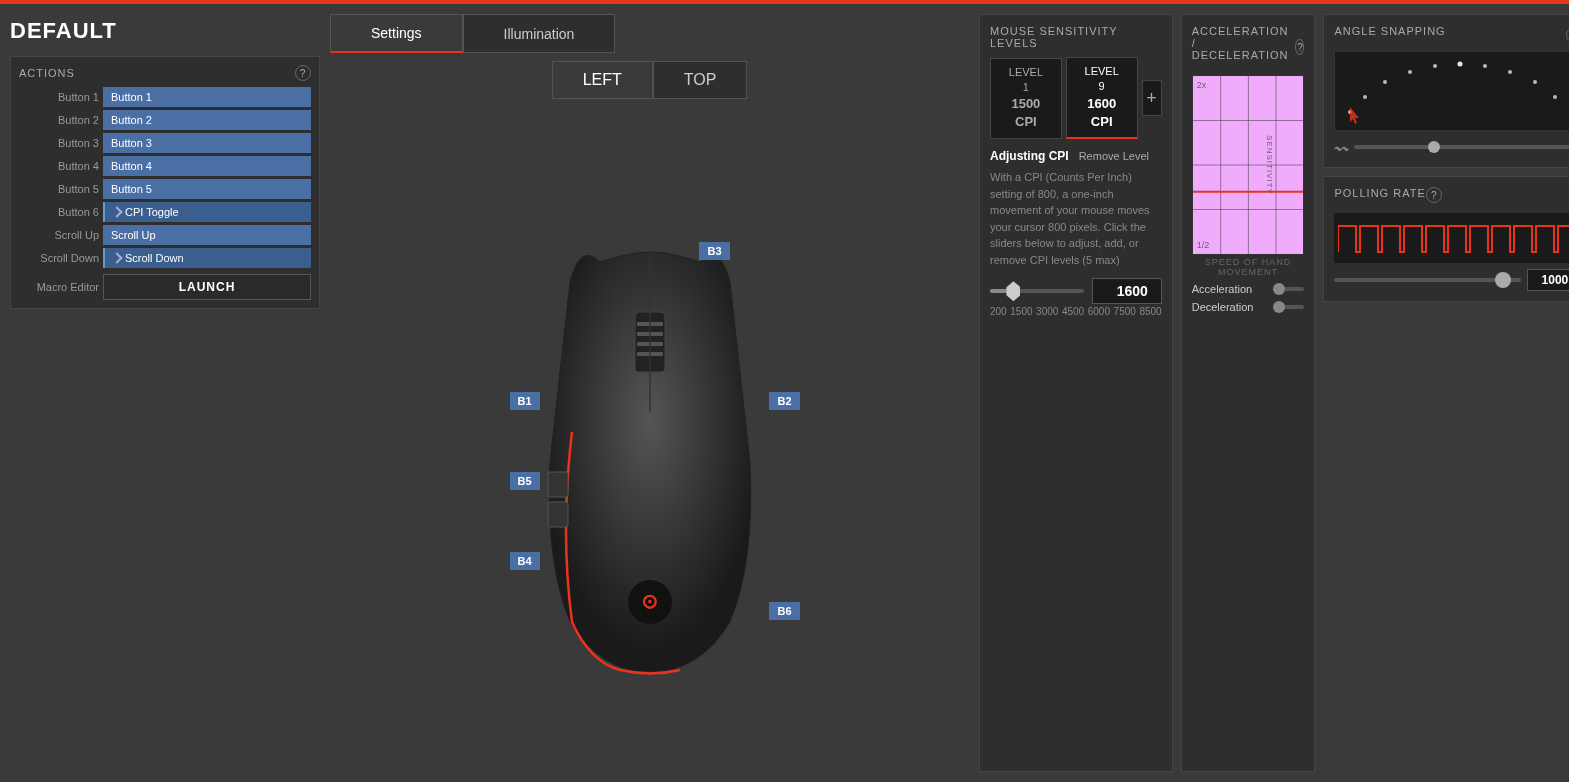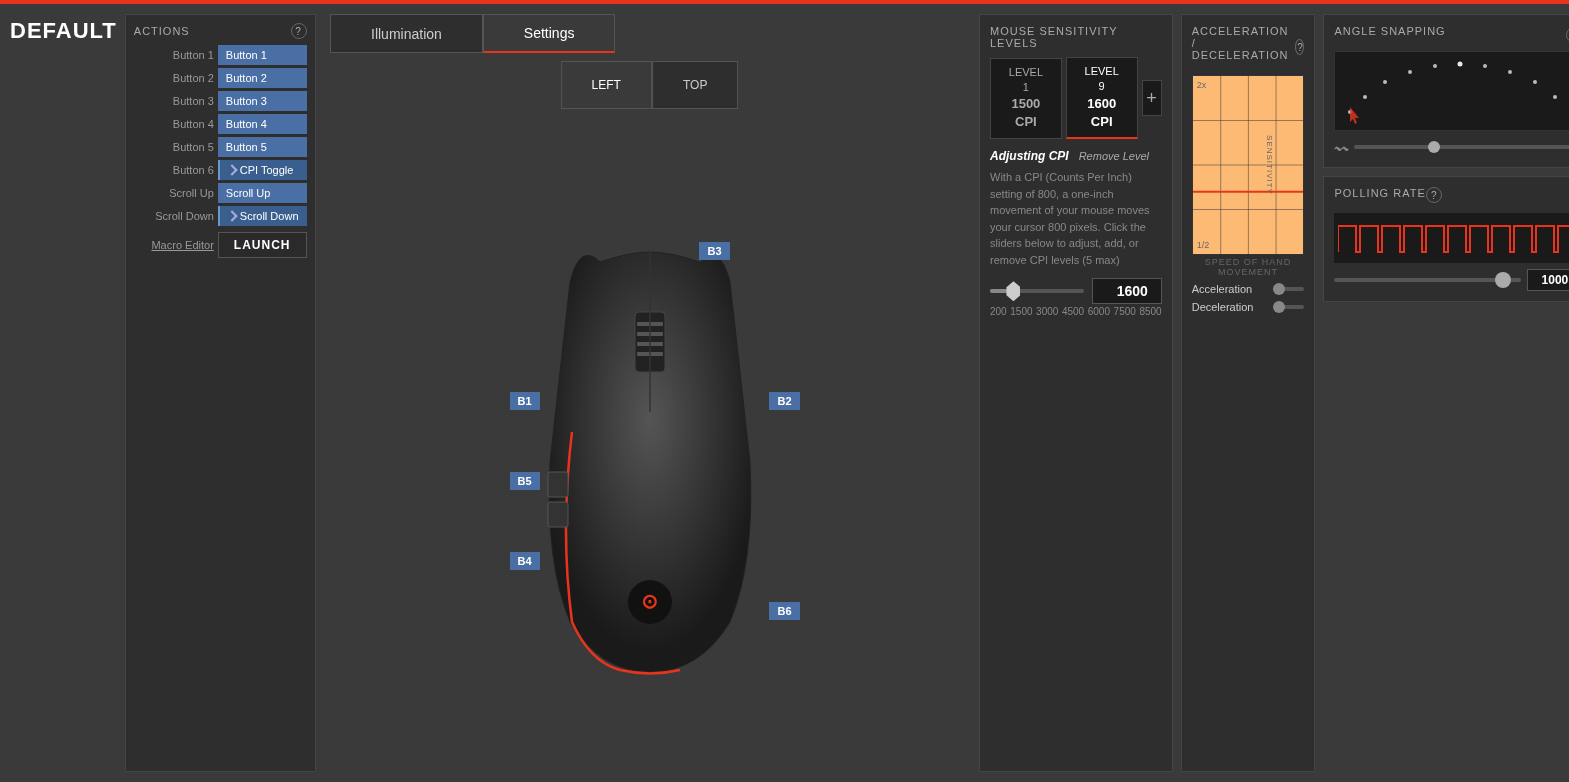--- a/index.html
+++ b/index.html
@@ -22,21 +22,21 @@
       display: flex;
       height: calc(100% - 4px);
       padding: 10px;
       gap: 10px;
     }
     
     .left-panel {
       width: 310px;
       flex-shrink: 0;
       display: flex;
-      flex-direction: row;
+      flex-direction: column;
       gap: 8px;
     }
     .page-title {
       color: #fff;
       font-size: 22px;
       font-weight: bold;
       letter-spacing: 1px;
       padding: 4px 0;
     }
     .actions-section {
@@ -107,21 +107,20 @@
       align-items: center;
       margin-top: 6px;
       gap: 4px;
     }
     .macro-label {
       width: 80px;
       text-align: right;
       color: #999;
       font-size: 11px;
       flex-shrink: 0;
-      text-decoration: underline;
     }
     .launch-btn {
       flex: 1;
       background: #2a2a2a;
       border: 1px solid #555;
       color: #fff;
       padding: 5px 8px;
       font-size: 12px;
       font-weight: bold;
       cursor: pointer;
@@ -161,25 +160,25 @@
     }
     .view-toggle {
       position: absolute;
       top: 0;
       left: 50%;
       transform: translateX(-50%);
       display: flex;
       gap: 0;
     }
     .view-btn {
-      padding: 16px 30px;
+      padding: 9px 30px;
       border: 1px solid #555;
       background: #2e2e2e;
       color: #ccc;
-      font-size: 12px;
+      font-size: 16px;
       cursor: pointer;
     }
     .view-btn.active {
       background: #3a3a3a;
       color: #fff;
     }
     
     .mouse-container {
       position: relative;
       width: 320px;
@@ -253,21 +252,20 @@
       cursor: pointer;
       display: flex;
       align-items: center;
       justify-content: center;
     }
     .adjusting-row {
       display: flex;
       align-items: center;
       gap: 10px;
       margin-bottom: 6px;
-      font-style: italic;
     }
     .adjusting-label {
       font-weight: bold;
       color: #fff;
       font-size: 12px;
     }
     .remove-link {
       color: #aaa;
       font-size: 11px;
       cursor: pointer;
@@ -334,21 +332,21 @@
     .accel-panel {
       flex: 1;
     }
     .accel-title-row {
       display: flex;
       justify-content: space-between;
       align-items: center;
       margin-bottom: 6px;
     }
     .accel-chart {
-      background: #fdba74;
+      background: #f0abfc;
       border: 1px solid #333;
       height: 180px;
       position: relative;
       overflow: hidden;
     }
     .chart-label-y {
       position: absolute;
       font-size: 9px;
       color: #666;
     }
@@ -487,22 +485,22 @@
 
       <div class="macro-row">
         <span class="macro-label">Macro Editor</span>
         <button class="launch-btn">LAUNCH</button>
       </div>
     </div>
   </div>
 
   <div class="center-panel">
     <div class="tabs-row">
+      <button class="tab-btn active">Settings</button>
       <button class="tab-btn">Illumination</button>
-      <button class="tab-btn active">Settings</button>
     </div>
 
     <div class="mouse-view-area">
       <div class="view-toggle">
         <button class="view-btn active">LEFT</button>
         <button class="view-btn">TOP</button>
       </div>
 
       <div class="mouse-container">
 

